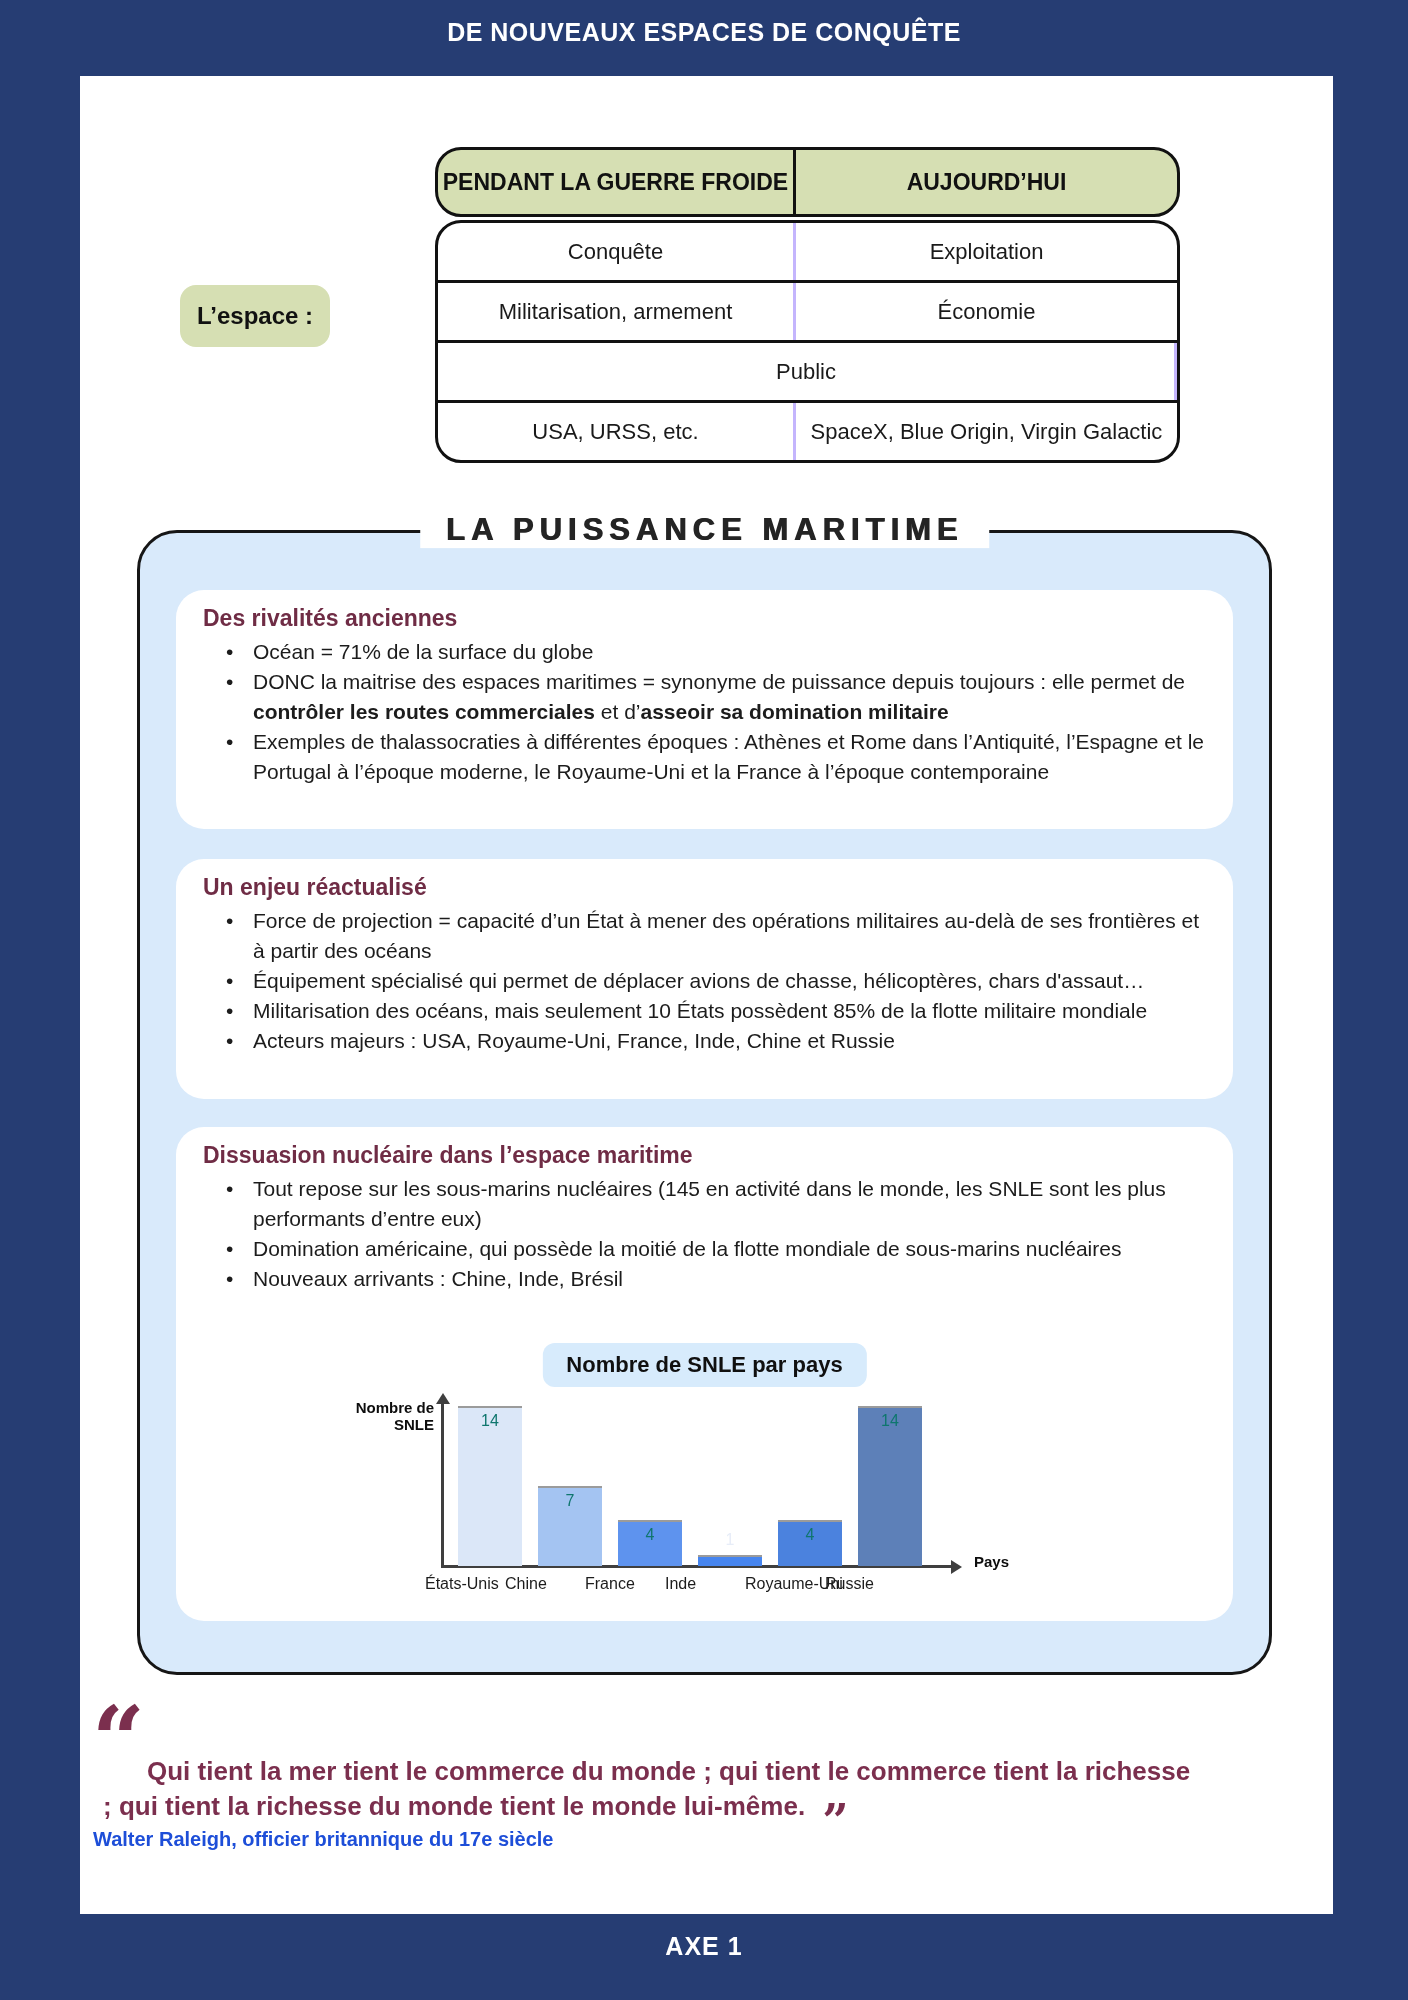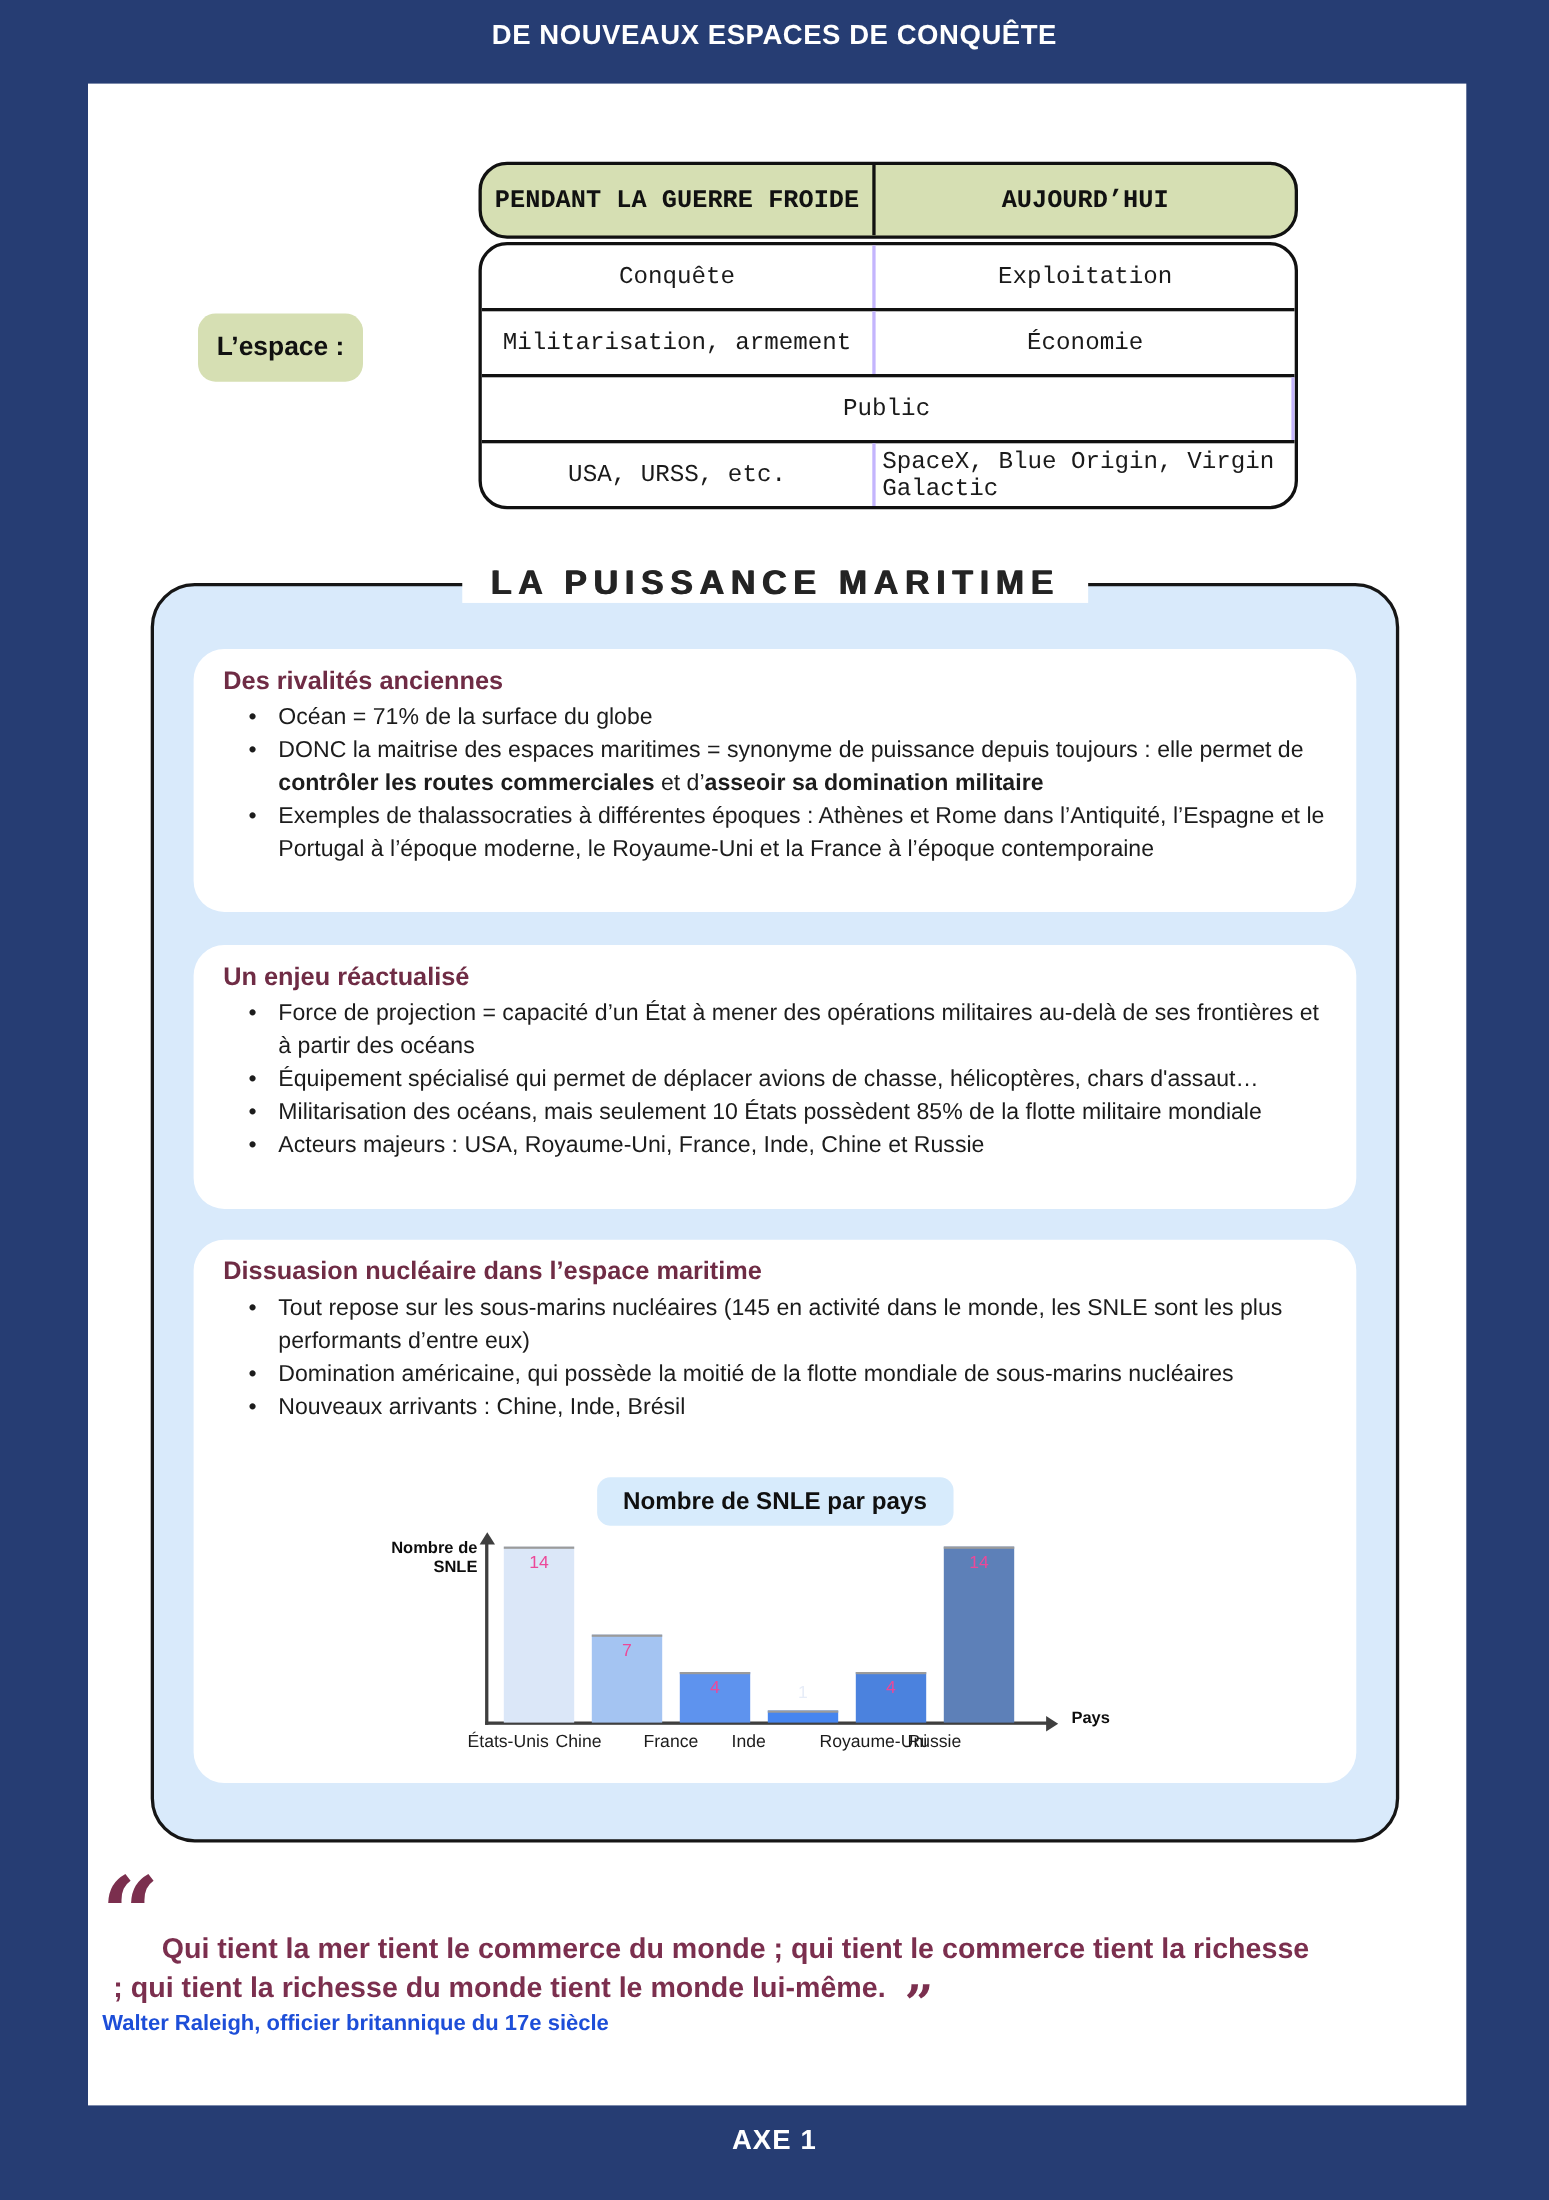--- a/index.html
+++ b/index.html
@@ -7,21 +7,21 @@
         font-family:"Liberation Sans","DejaVu Sans",sans-serif;overflow:hidden;}
   .page-title{position:absolute;top:18px;left:0;width:1408px;text-align:center;
         color:#ffffff;font-size:25px;font-weight:bold;letter-spacing:.5px;}
   .sheet{position:absolute;left:80px;top:76px;width:1253px;height:1838px;background:#ffffff;}
 
   
   .space-label{position:absolute;left:100px;top:209px;width:150px;height:62px;
         background:#d6dfb3;border-radius:16px;display:flex;align-items:center;justify-content:center;
         font-size:24px;font-weight:bold;color:#111;}
   .space-table{position:absolute;left:355px;top:71px;width:745px;}
-  .ttop,.tbody{border:3px solid #111;border-radius:26px;overflow:hidden;box-sizing:border-box;background:#fff;font-family:Liberation Mono, monospace;}
+  .ttop,.tbody{border:3px solid #111;border-radius:26px;overflow:hidden;box-sizing:border-box;background:#fff;}
   .ttop{background:#d6dfb3;height:70px;display:flex;margin-bottom:3px;}
   .th{display:flex;align-items:center;justify-content:center;font-size:23px;font-weight:bold;color:#111;box-sizing:border-box;}
   .th:first-child{width:358px;border-right:3px solid #111;}
   .th:last-child{flex:1;}
   .trow{display:flex;height:57px;}
   .trow + .trow{border-top:3px solid #111;}
   .td{display:flex;align-items:center;justify-content:center;font-size:22px;color:#1a1a1a;box-sizing:border-box;padding:0 6px;}
   .td:first-child{width:358px;border-right:3px solid #c4b5fd;}
   .td:last-child{flex:1;}
 
@@ -49,21 +49,21 @@
   .chart{position:absolute;left:150px;top:266px;width:720px;height:215px;}
   .yaxis{position:absolute;left:115px;top:10px;width:3px;height:165px;background:#3f3f3f;}
   .xaxis{position:absolute;left:115px;top:172px;width:512px;height:3px;background:#3f3f3f;}
   .yarrow{position:absolute;left:110px;top:0;width:0;height:0;
         border-left:7px solid transparent;border-right:7px solid transparent;border-bottom:11px solid #3f3f3f;}
   .xarrow{position:absolute;left:625px;top:167px;width:0;height:0;
         border-top:7px solid transparent;border-bottom:7px solid transparent;border-left:11px solid #3f3f3f;}
   .ylab{position:absolute;left:-10px;top:6px;width:118px;text-align:right;font-size:15px;font-weight:bold;color:#0d0d0d;}
   .xlab{position:absolute;left:648px;top:160px;font-size:15px;font-weight:bold;color:#0d0d0d;}
   .bar{position:absolute;width:64px;border-top:2px solid #9b9b9b;box-sizing:border-box;}
-  .bval{position:absolute;width:64px;text-align:center;font-size:16px;color:#ec4899;}
+  .bval{position:absolute;width:64px;text-align:center;font-size:16px;color:#0f766e;}
   .bval.faint{color:#e7edf8;}
   .btick{position:absolute;top:182px;width:130px;text-align:left;font-size:16px;color:#1c1c1c;}
 
   
   .quote-open{position:absolute;left:12px;top:1618px;font-size:92px;line-height:1;
         color:#7b2f4e;font-weight:bold;font-family:"DejaVu Serif","Liberation Serif",serif;}
   .quote-text{position:absolute;left:13px;top:1668px;width:1090px;margin:10px;
         font-size:26px;line-height:1.33;font-weight:bold;color:#7b2f4e;text-indent:44px;}
   .quote-close{font-size:46px;line-height:0;vertical-align:-22px;letter-spacing:2px;
         font-family:"DejaVu Serif","Liberation Serif",serif;margin-left:10px;}

